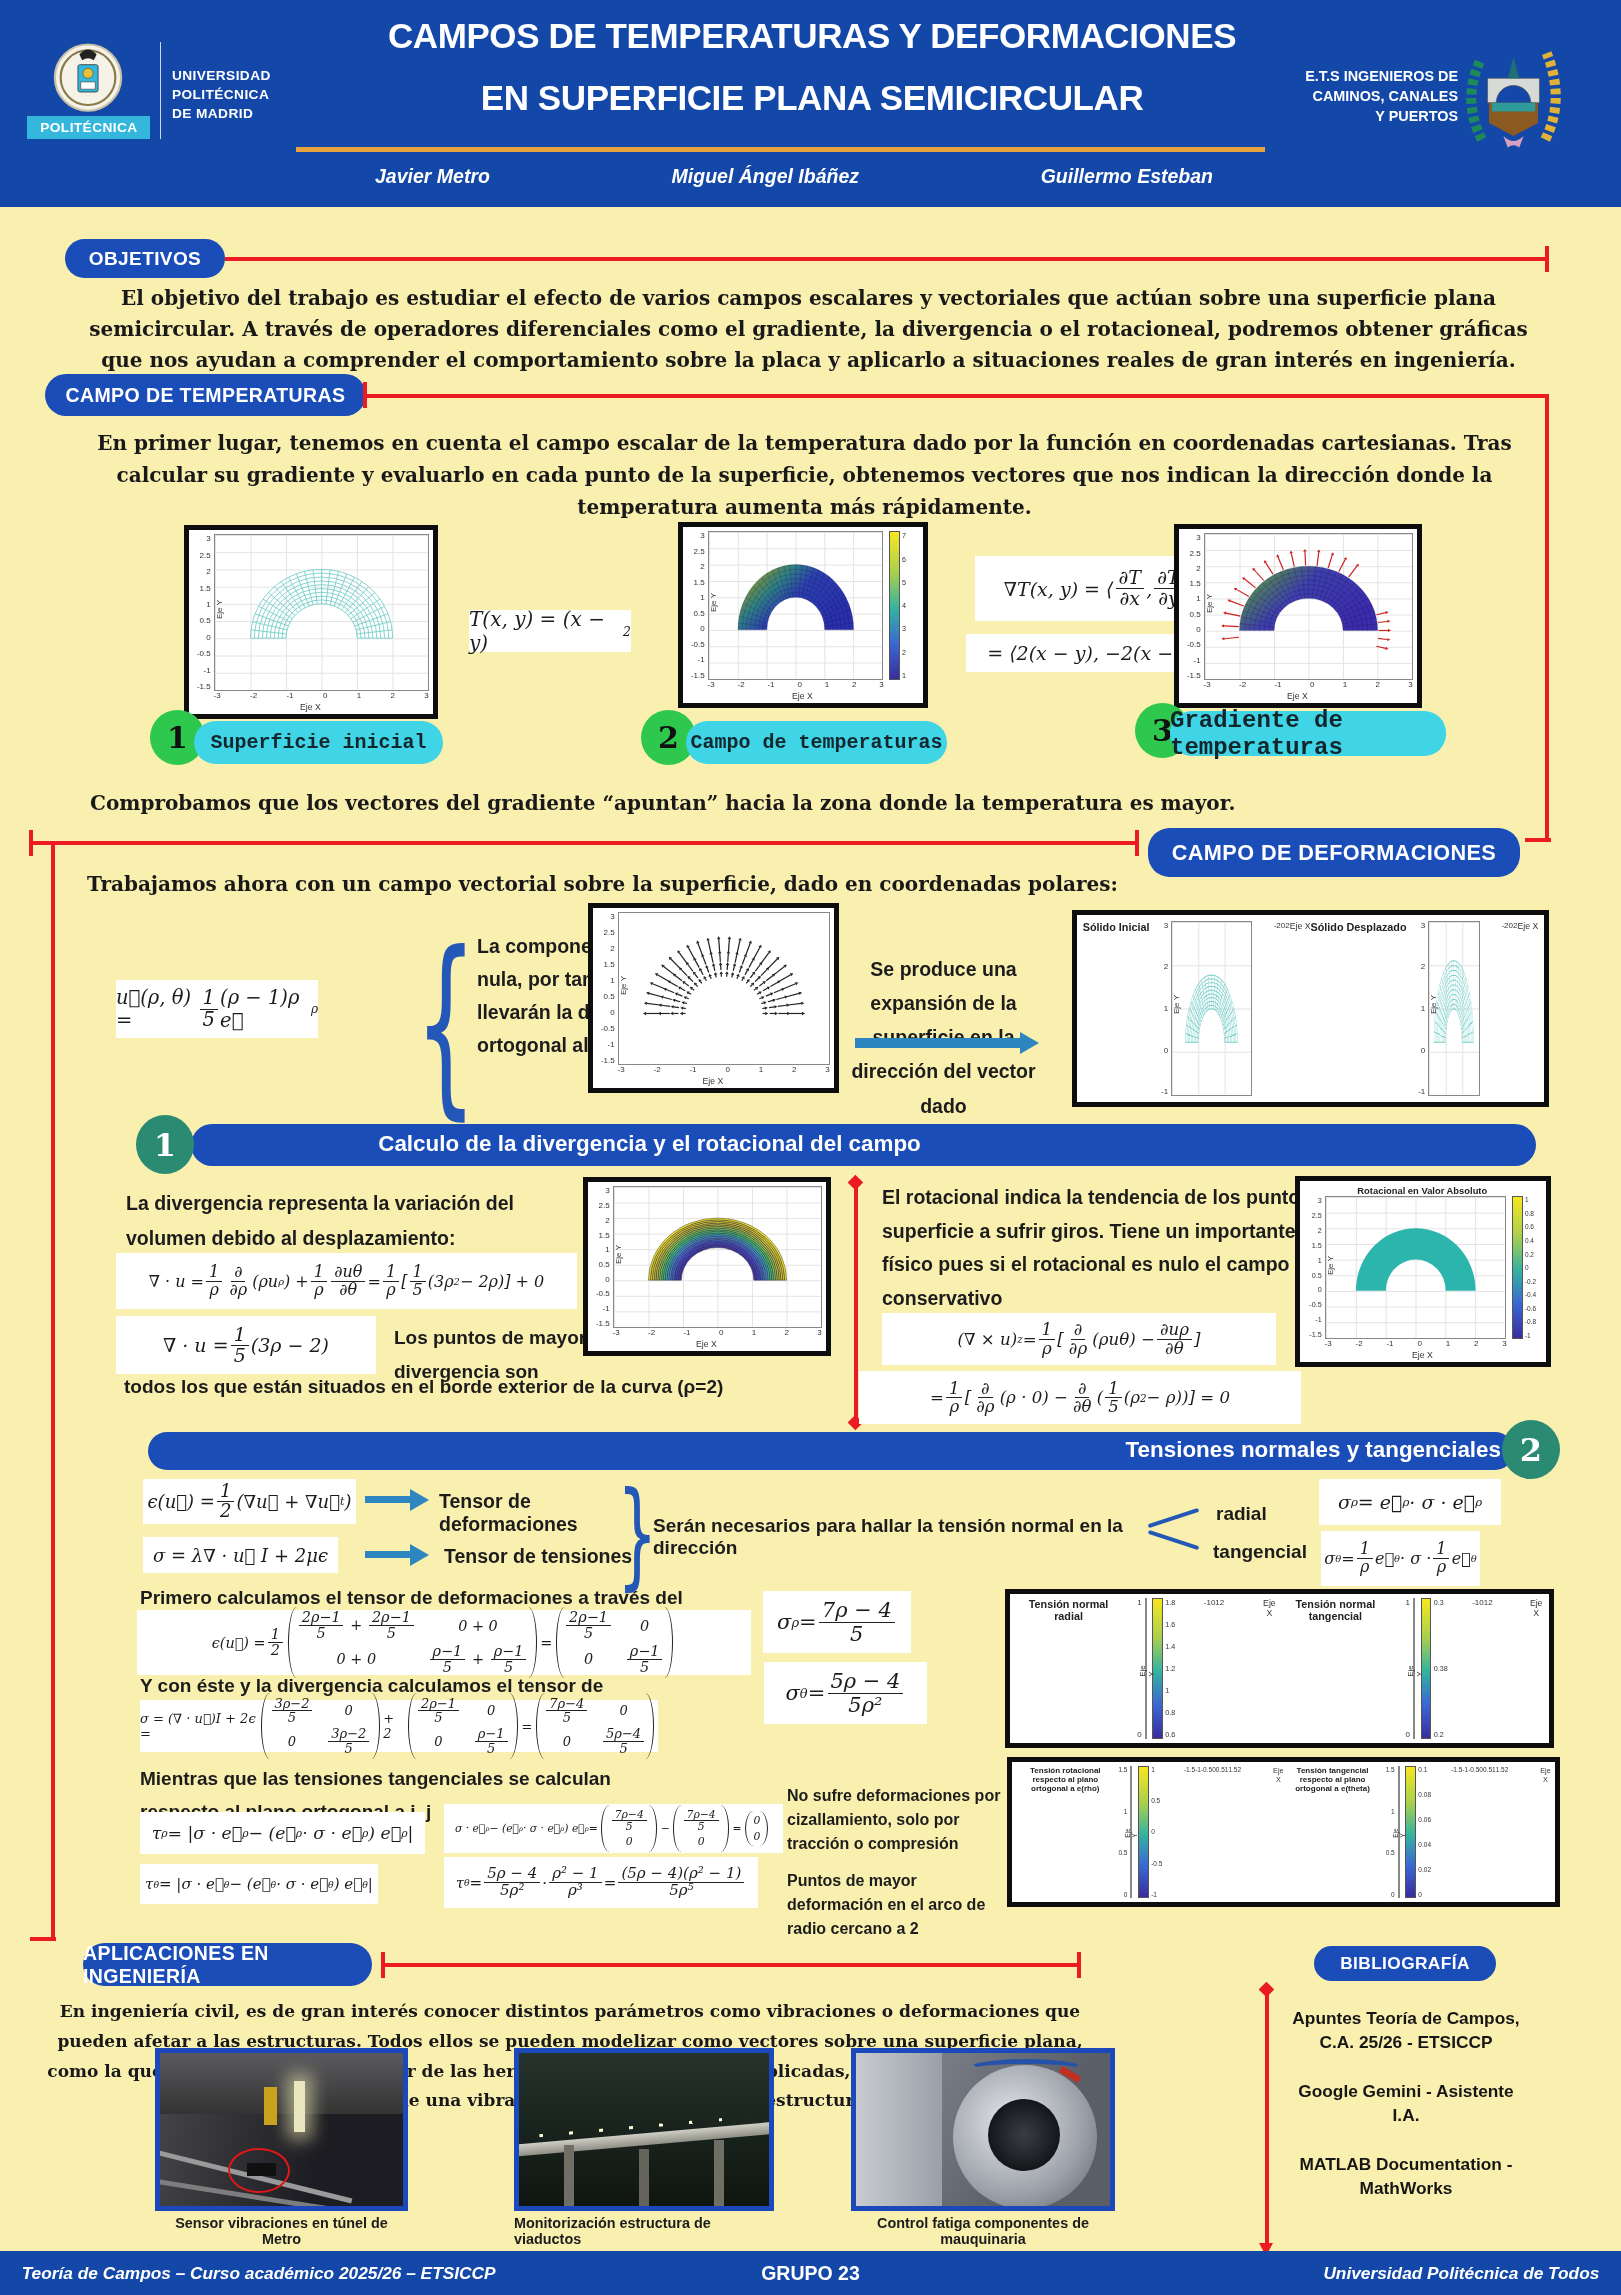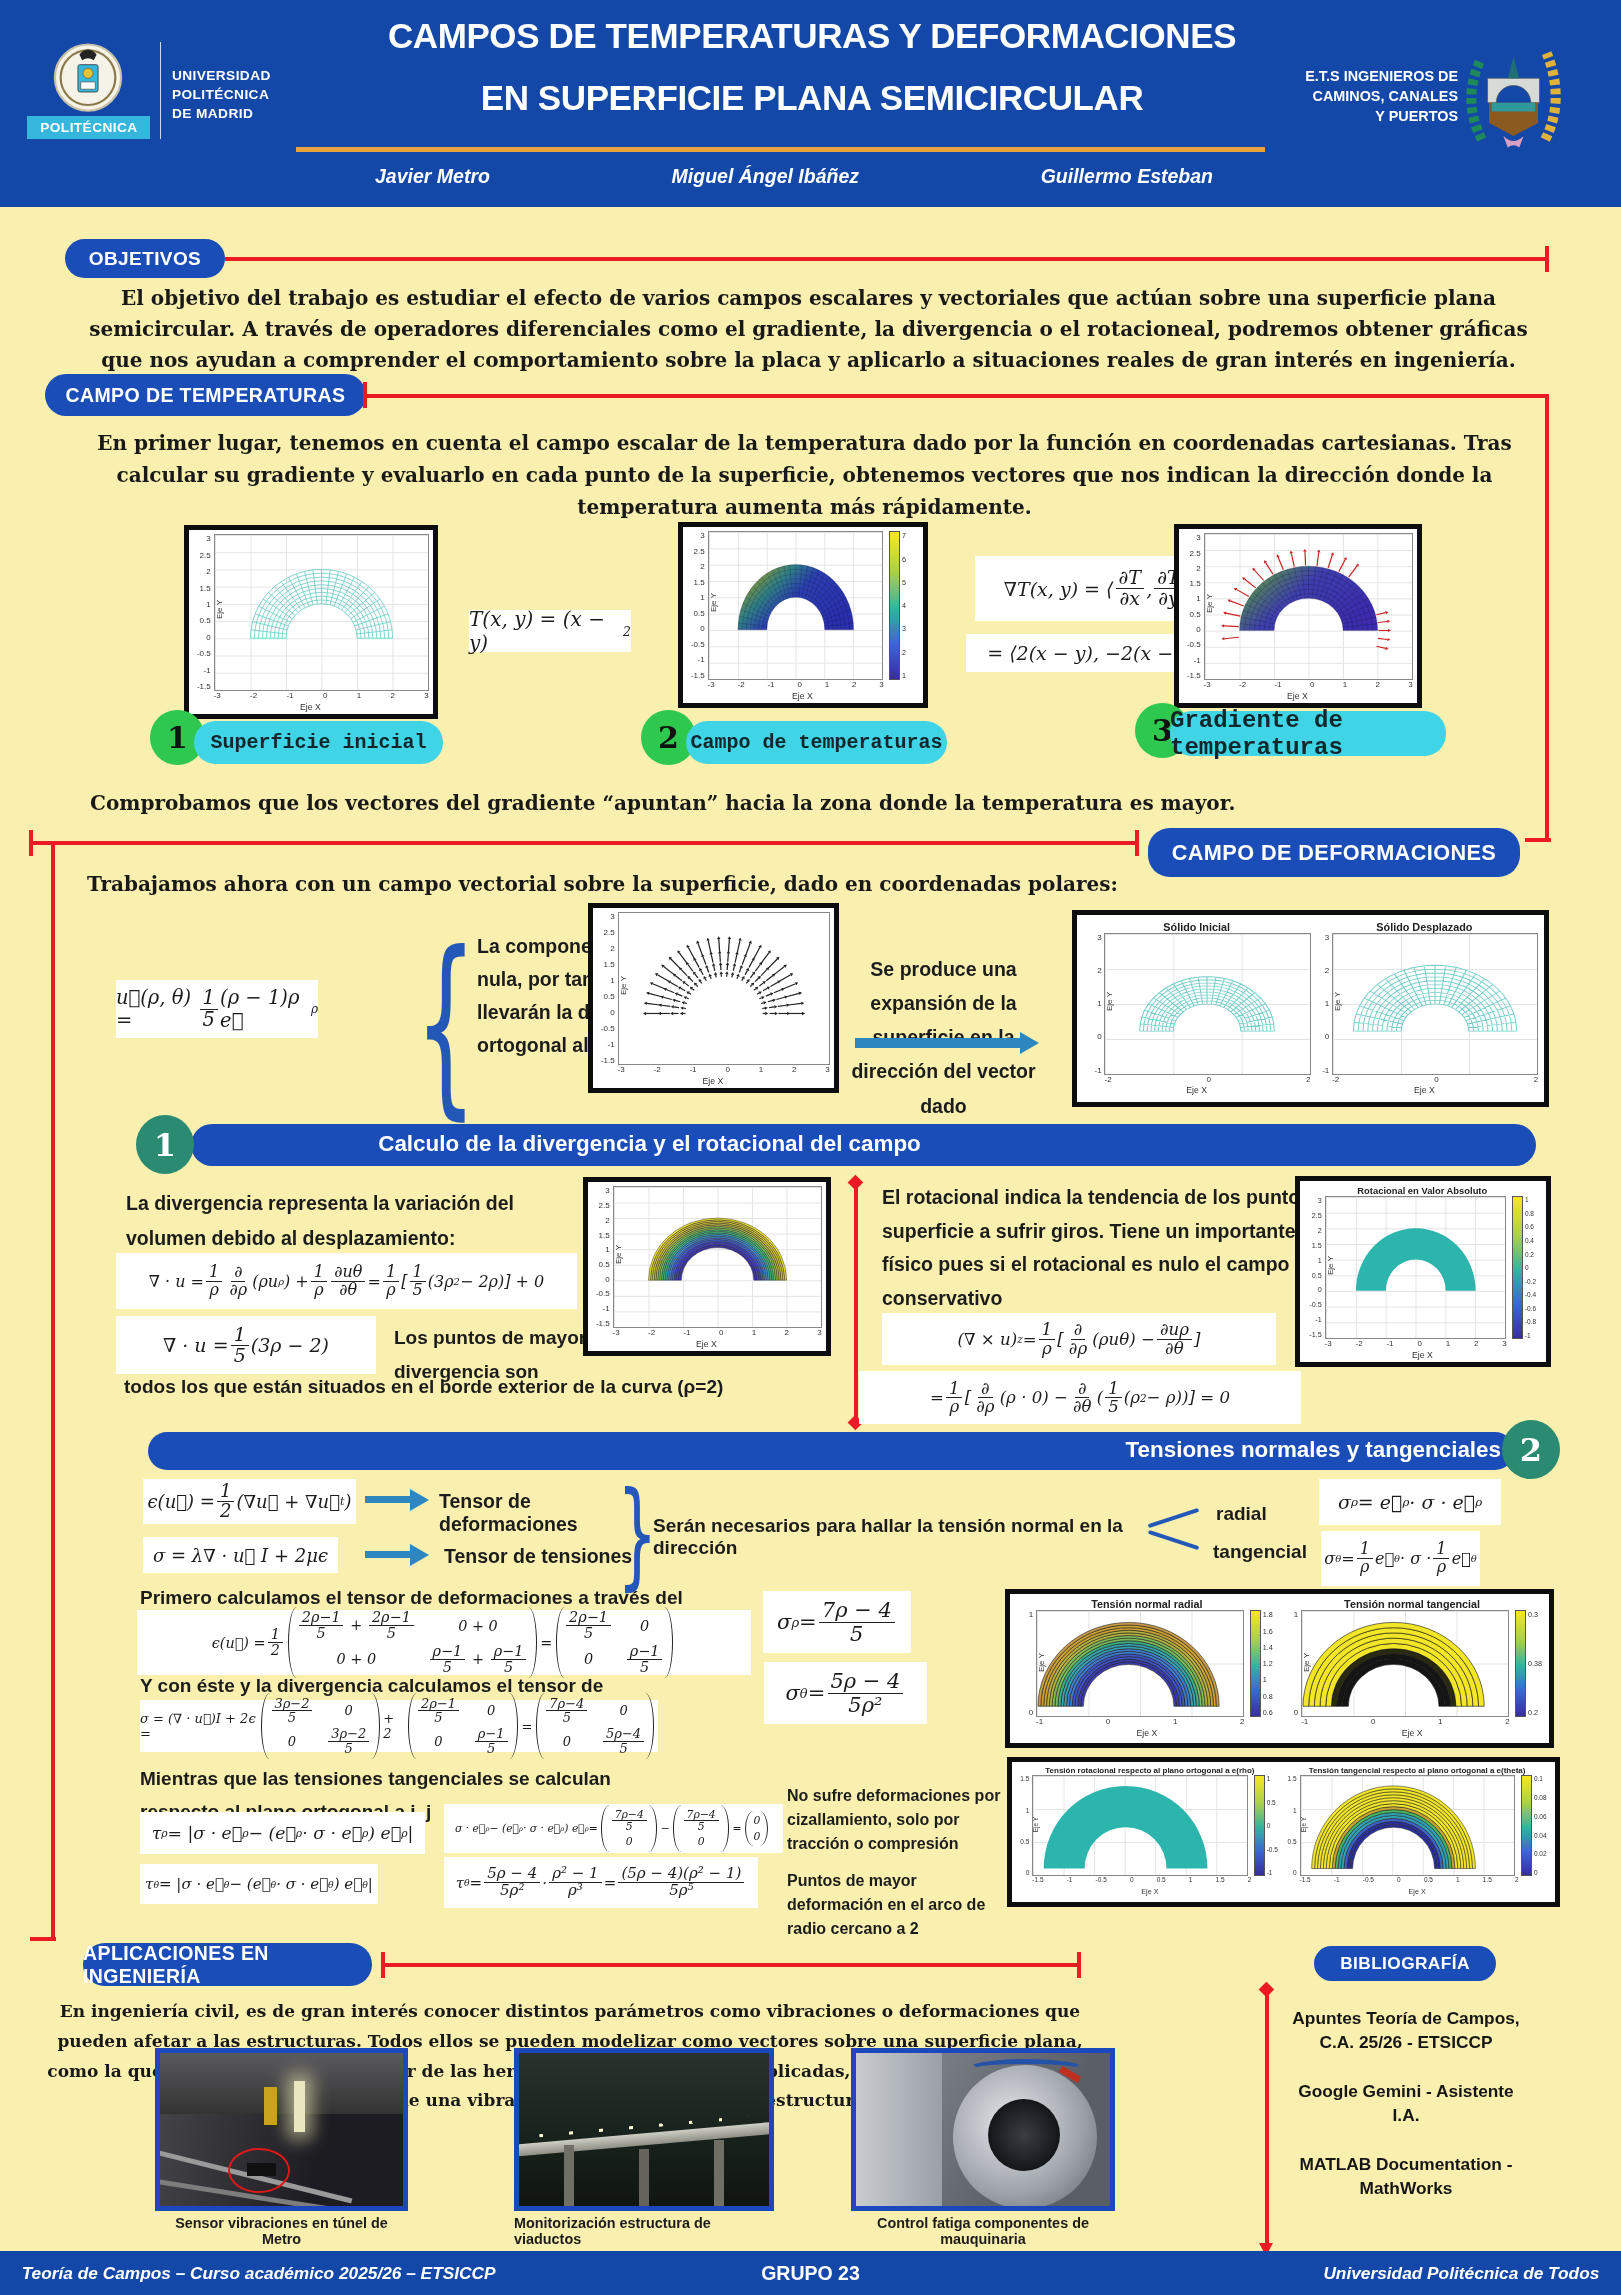--- a/index.html
+++ b/index.html
@@ -36,21 +36,21 @@
   .pplot{flex:1;position:relative;background-image:linear-gradient(#e3e3e3 0.7px,transparent 0.7px),linear-gradient(90deg,#e3e3e3 0.7px,transparent 0.7px);background-size:calc(100%/6) calc(100%/9);border:0.7px solid #888}
   .pplot svg{position:absolute;inset:0;width:100%;height:100%}
   .pcb{width:10.8px;margin-left:5.8px;background:var(--parula);border:0.7px solid #555}
   .pcbt{width:19px;display:flex;flex-direction:column;justify-content:space-between;font-size:7.2px;color:#333;padding-left:2.2px}
   .pxr{height:10.8px;display:flex;font-size:8px;color:#333}
   .pxr .sp{width:21.7px}
   .pxr .xs{flex:1;display:flex;justify-content:space-between}
   .pxl{text-align:center;font-size:8.7px;color:#333;height:10.8px}
   .ylabr{position:absolute;left:-5px;top:45%;transform:rotate(-90deg);font-size:8px;color:#333}
   .sp-title{text-align:center;font-weight:bold;font-size:10.8px;color:#222}
-  .subplot{display:flex;flex-direction:column;position:relative;flex:1;min-width:0}
+  .subplot{display:flex;flex-direction:row;position:relative;flex:1;min-width:0}
   .capt-lbl{font-family:Liberation Mono, monospace}
   .smallnote{font-family:"Liberation Sans",sans-serif;font-weight:bold;color:#1c1c1c}
   .bluearrow{position:absolute;background:#2e86c1}
   .bluearrow:after{content:"";position:absolute;right:-19px;top:50%;transform:translateY(-50%);border-left:19px solid #2e86c1;border-top:11.6px solid transparent;border-bottom:11.6px solid transparent}
   .brace{position:absolute;color:var(--fblue);font-family:"DejaVu Sans",sans-serif;font-weight:400}
   .photo{position:absolute;border:5.8px solid #1b49bb;overflow:hidden}
   .fork{position:absolute;width:53px;height:4.3px;background:var(--fblue);border-radius:2.2px}
 </style>
 </head>
 <body>

